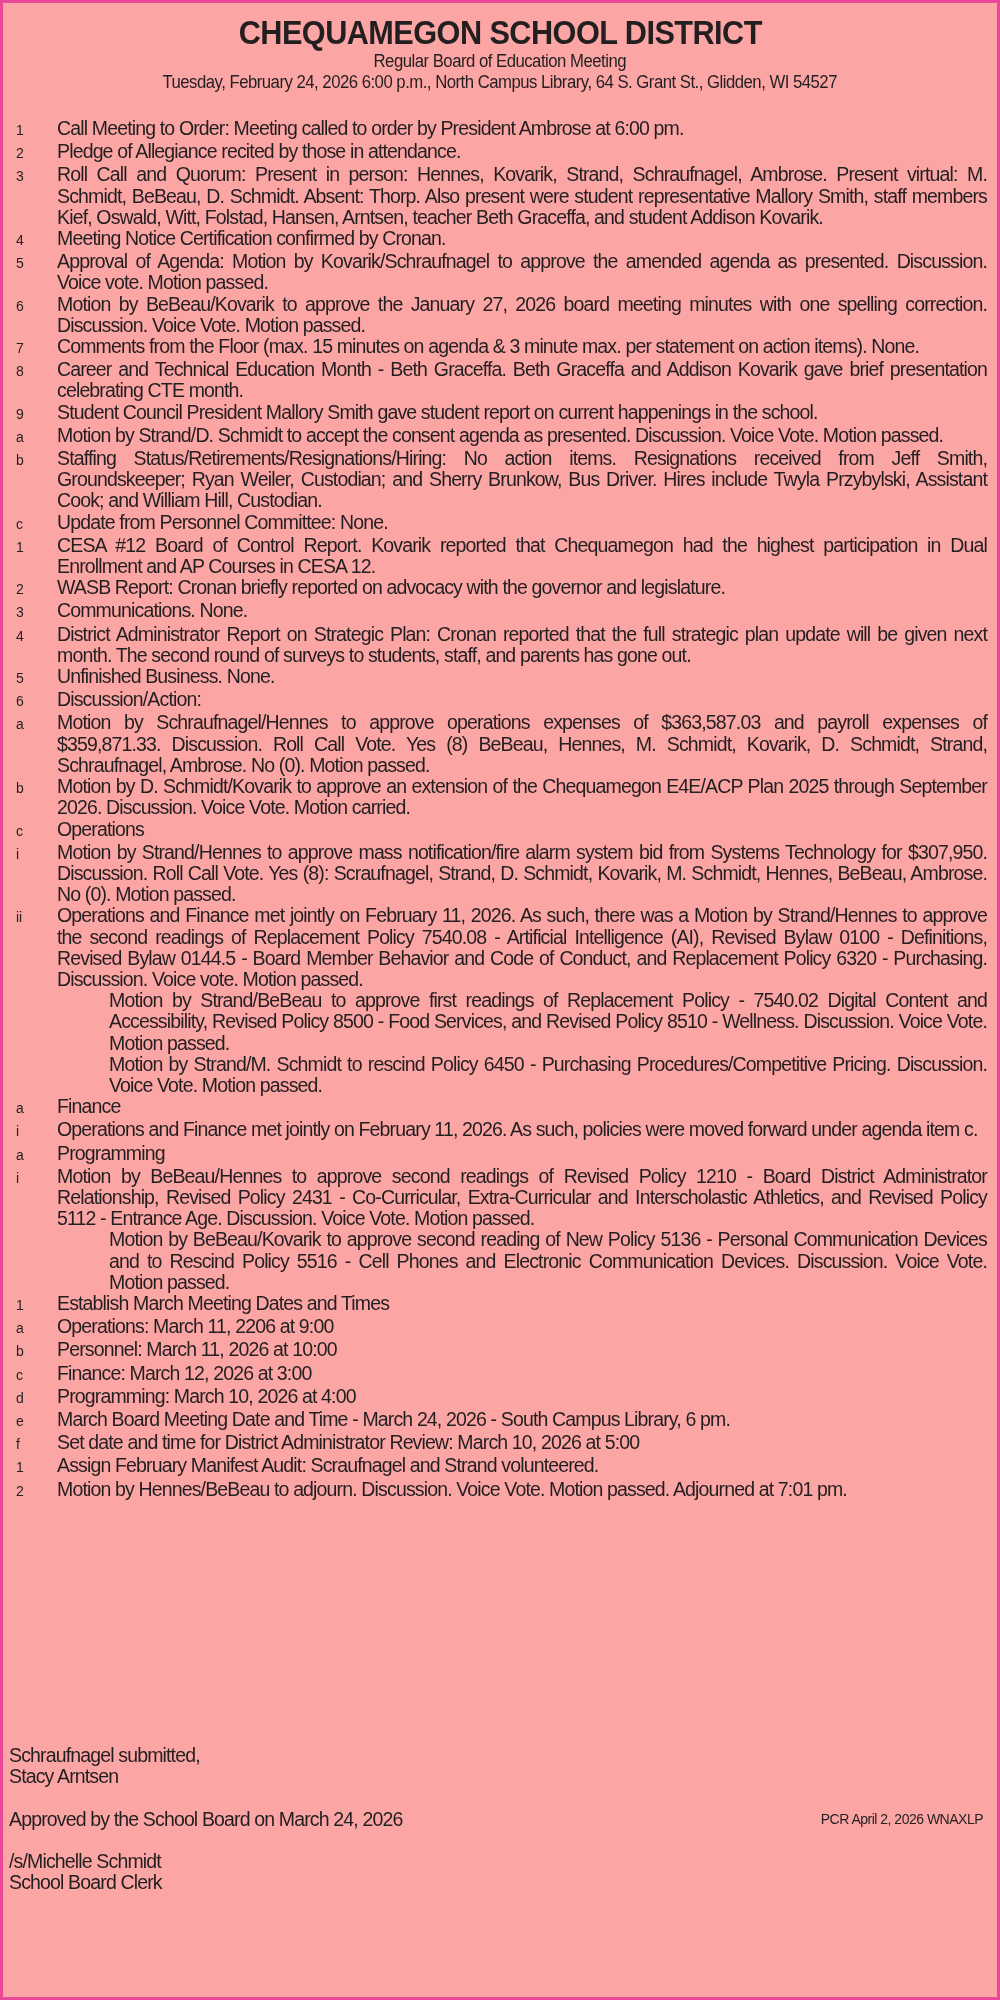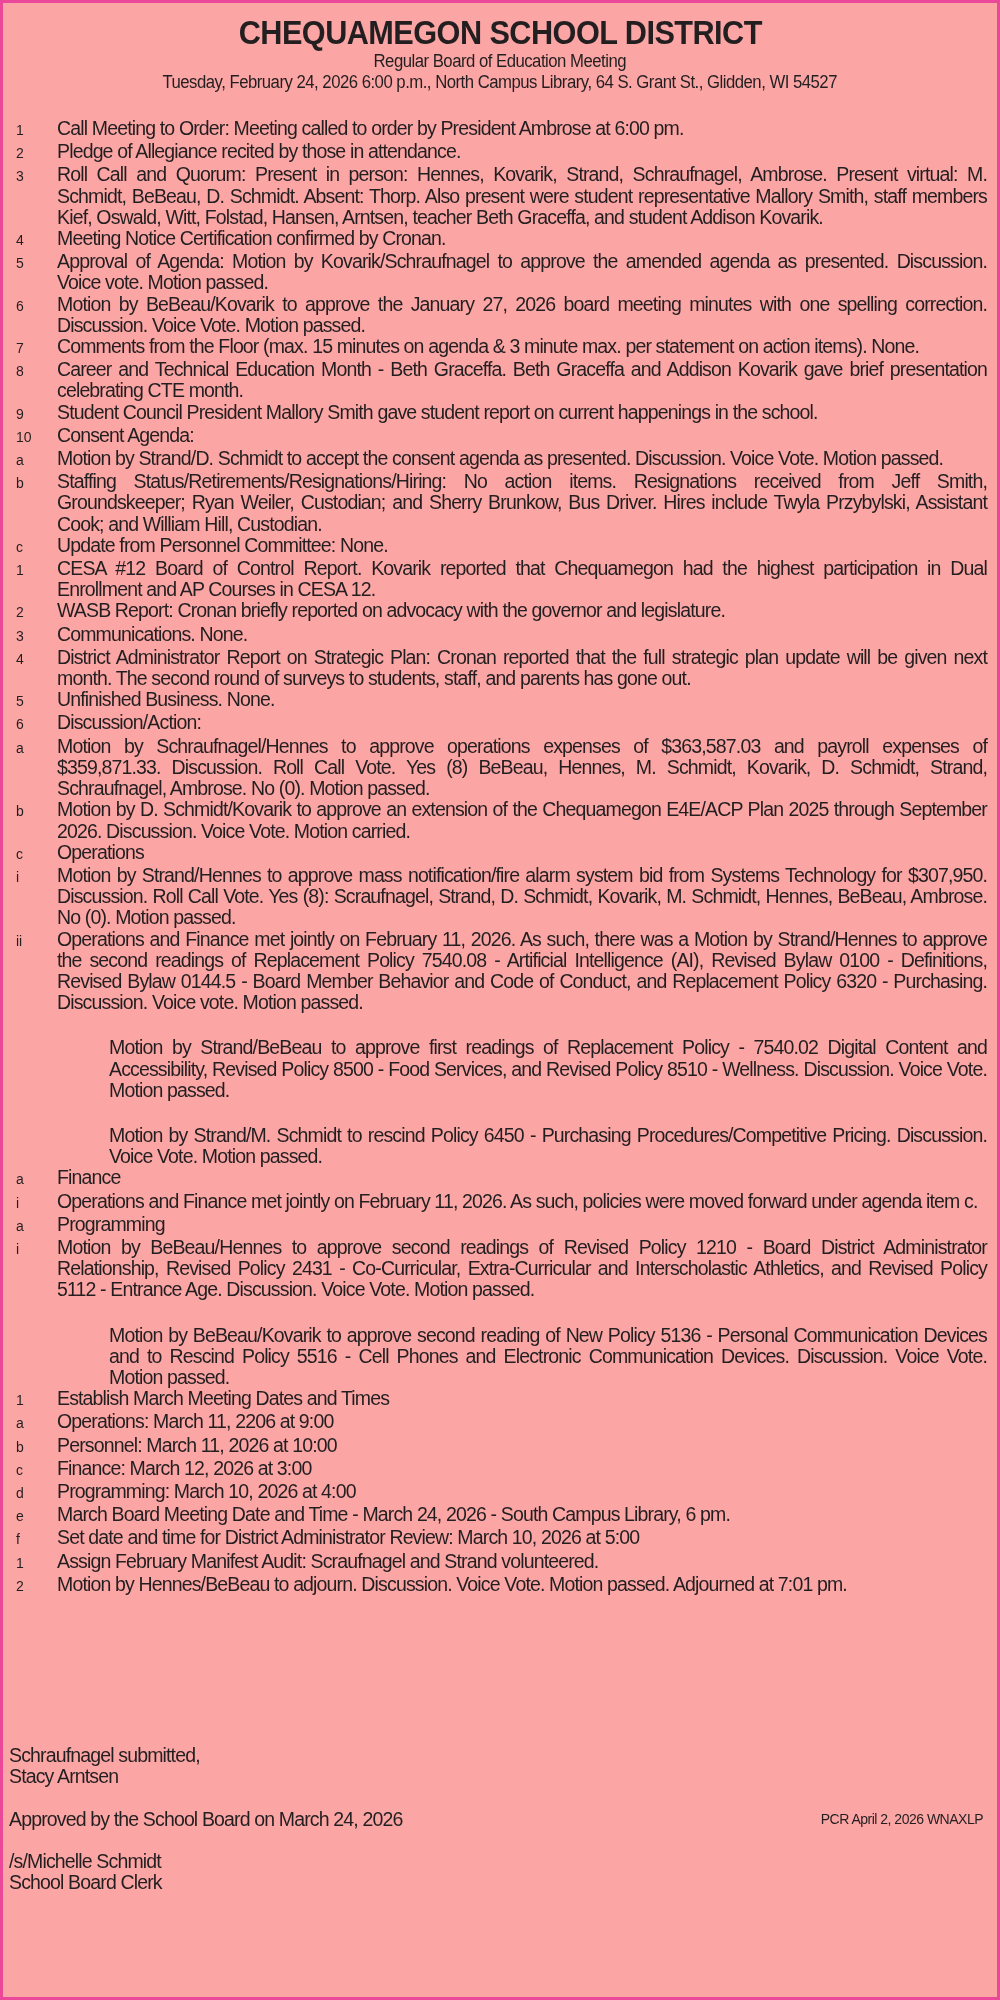--- a/index.html
+++ b/index.html
@@ -24,21 +24,21 @@
   .items { position: absolute; left: 0; top: 115px; width: 994px; }
   .item { display: flex; font-size: 19.5px; line-height: 21.2px; }
   .label {
     flex: 0 0 54px; box-sizing: border-box; padding-left: 13px;
     font-size: 14px; line-height: 21.2px; padding-top: 2px;
   }
   .text {
     flex: 0 0 930px; box-sizing: border-box; padding-right: 0;
     text-align: justify; letter-spacing: -0.85px; word-spacing: 0px;
   }
-  .indent .text { flex: 0 0 930px; padding-left: 52px; margin-top: 24px; }
+  .indent .text { flex: 0 0 930px; padding-left: 52px; }
   .footer { position: absolute; left: 6px; top: 1742px; font-size: 19.5px; line-height: 21.2px; letter-spacing: -0.85px; }
   .footer .gap { height: 21.2px; }
   .pcr { position: absolute; right: 14px; top: 1808px; font-size: 14px; letter-spacing: -0.5px; }
 </style>
 </head>
 <body>
 
 <div class="page">
   <div class="header">
     <div><span class="title">CHEQUAMEGON SCHOOL DISTRICT</span></div>
@@ -75,24 +75,20 @@
         <div class="label">7</div>
         <div class="text">Comments from the Floor (max. 15 minutes on agenda &amp; 3 minute max. per statement on action items). None.</div>
       </div>
       <div class="item">
         <div class="label">8</div>
         <div class="text">Career and Technical Education Month - Beth Graceffa. Beth Graceffa and Addison Kovarik gave brief presentation celebrating CTE month.</div>
       </div>
       <div class="item">
         <div class="label">9</div>
         <div class="text">Student Council President Mallory Smith gave student report on current happenings in the school.</div>
-      </div>
-      <div class="item">
-        <div class="label">10</div>
-        <div class="text">Consent Agenda:</div>
       </div>
       <div class="item">
         <div class="label">a</div>
         <div class="text">Motion by Strand/D. Schmidt to accept the consent agenda as presented. Discussion. Voice Vote. Motion passed.</div>
       </div>
       <div class="item">
         <div class="label">b</div>
         <div class="text">Staffing Status/Retirements/Resignations/Hiring: No action items. Resignations received from Jeff Smith, Groundskeeper; Ryan Weiler, Custodian; and Sherry Brunkow, Bus Driver. Hires in­clude Twyla Przybylski, Assistant Cook; and William Hill, Custodian.</div>
       </div>
       <div class="item">

